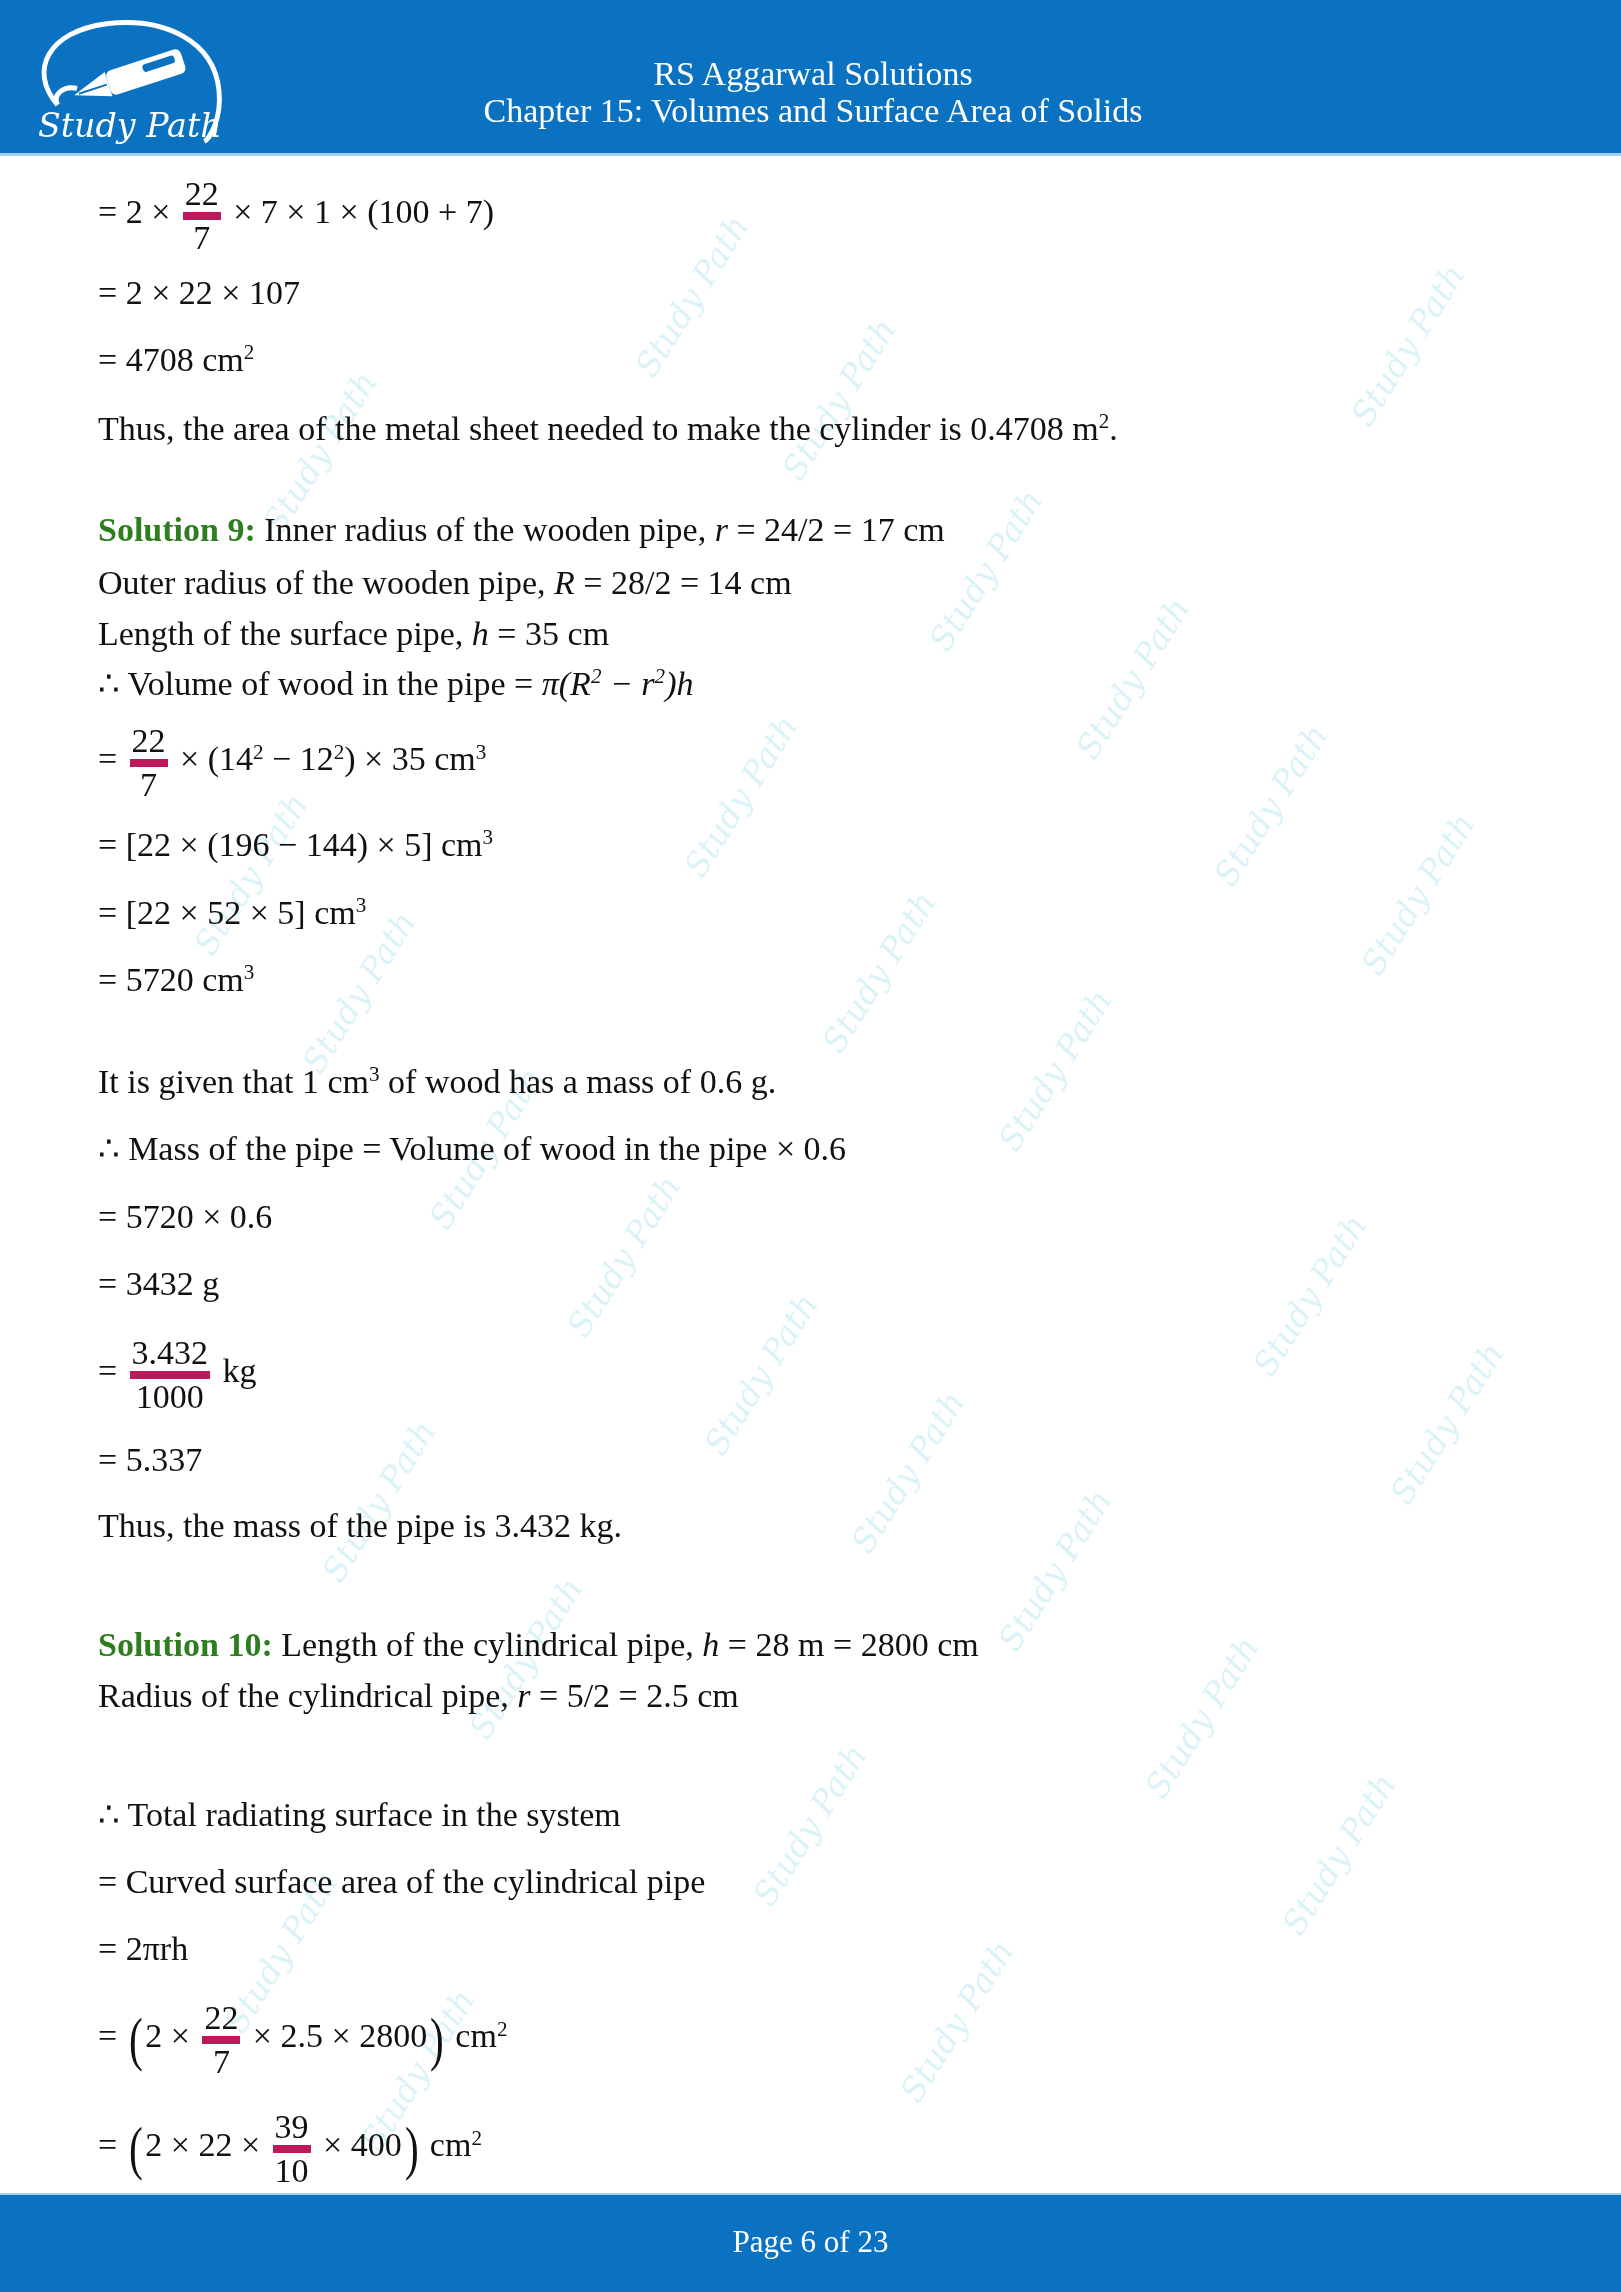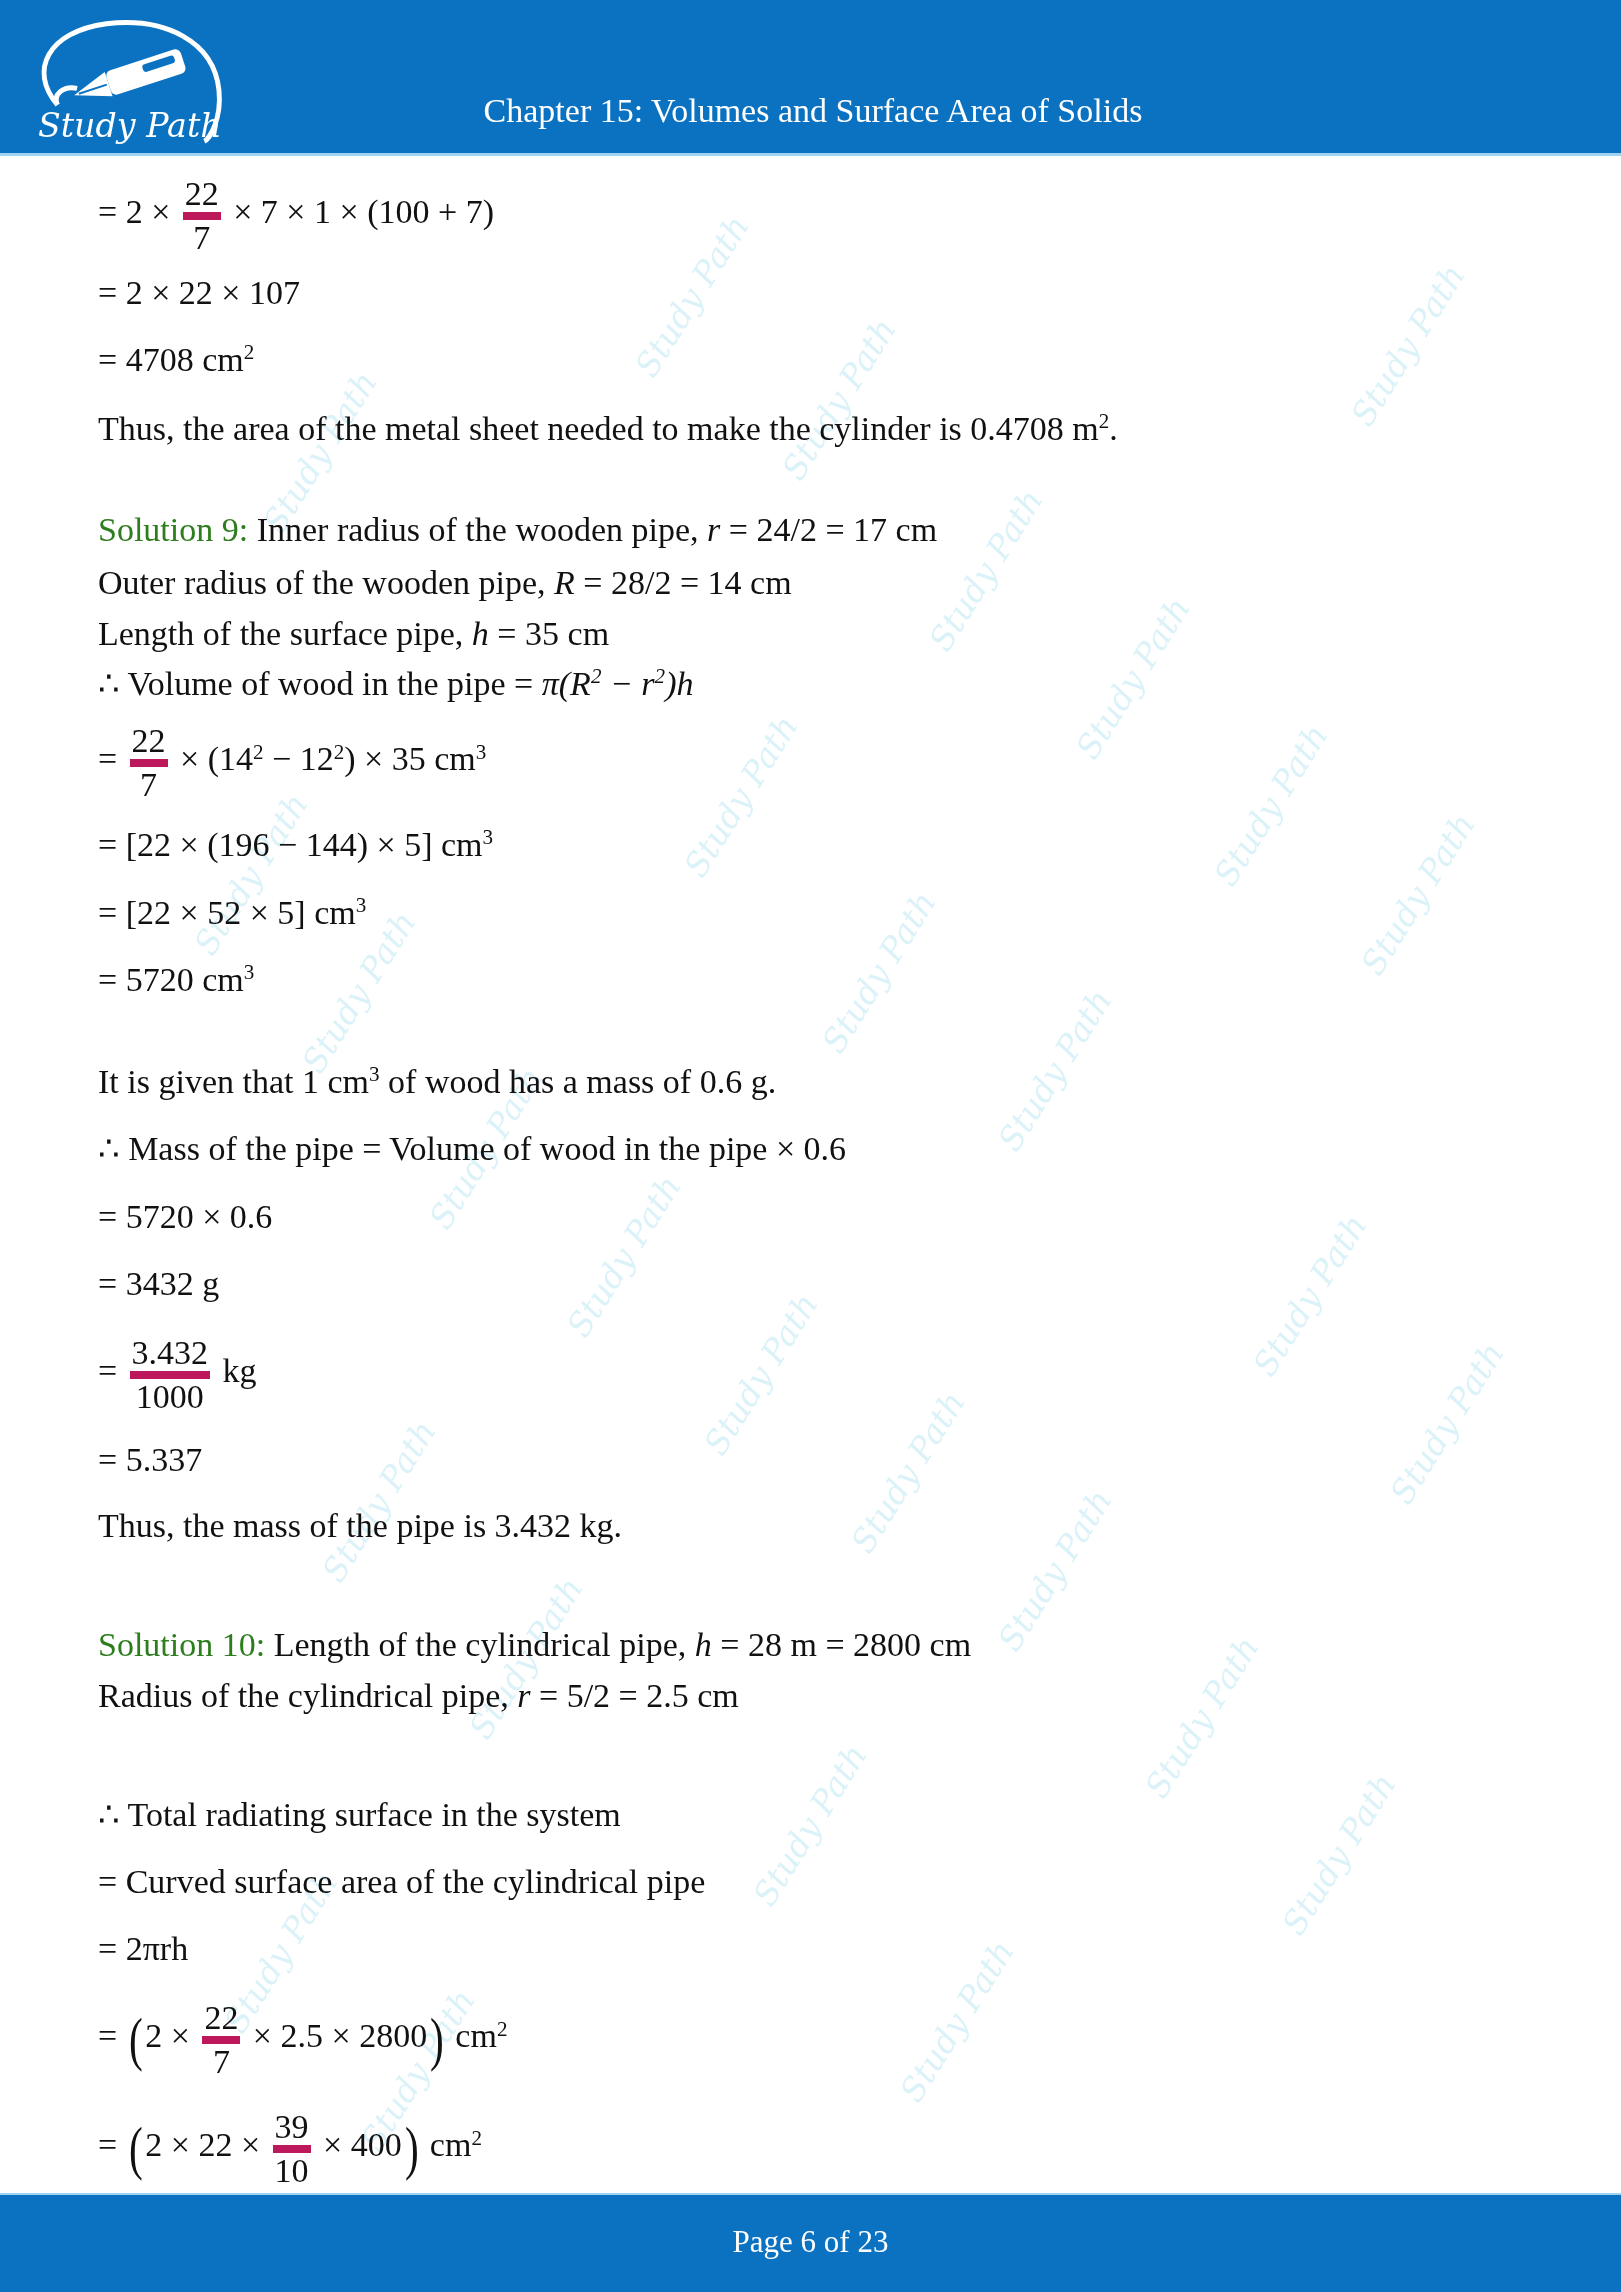--- a/index.html
+++ b/index.html
@@ -8,21 +8,21 @@
   .header { position:absolute; left:0; top:0; width:1621px; height:153px; background:#0b72c1;
             border-bottom:3.9px solid #9fd3f0; }
   .logo { position:absolute; left:17.6px; top:11.8px; width:216px; height:137px; }
   .hdr-text { position:absolute; left:323px; width:980px; text-align:center; color:#ffffff;
               font-family:"Liberation Serif", serif; font-size:34px; }
   .hdr1 { top:7.8px; } .hdr2 { top:55px; } .hdr3 { top:92px; }
   .footer { position:absolute; left:0; top:2193px; width:1621px; height:100px; background:#0b72c1;
             border-top:2.9px solid #9fd3f0; }
   .footer-text { position:absolute; left:0; width:1621px; top:29px; text-align:center; color:#fff; font-size:31px; }
   .line { position:absolute; left:98px; font-size:34px; white-space:nowrap; line-height:1; }
-  .sol { color:#2e7d1e; }
+  .sol { color:#2e7d1e;font-weight:bold; }
   .it { font-style:italic; }
   sup { font-size:0.62em; vertical-align:0.55em; line-height:0; }
   .frac { display:inline-block; vertical-align:middle; text-align:center; margin:0 3.9px; }
   .frac span { display:block; line-height:1.05; padding:0 2px; }
   .frac .num { border-bottom:8px solid #be185d; }
   .paren { font-size:59px; vertical-align:middle; font-weight:200; display:inline-block; transform:scaleX(0.7); }
   .wm { position:absolute; color:#cfeef7; font-family:"DejaVu Serif", serif; font-style:italic; font-size:33px;
         transform:rotate(-58deg); transform-origin:left top; opacity:0.75; white-space:nowrap; }
 </style>
 </head>
@@ -33,20 +33,21 @@
     <path d="M40 95 C10 60 30 20 90 12 C150 5 200 30 205 80 C208 110 195 130 190 132" fill="none" stroke="#fff" stroke-width="5"></path>
     <path d="M40 95 C35 85 45 75 60 78" fill="none" stroke="#fff" stroke-width="5"></path>
     <g transform="rotate(-18 110 70)">
       <rect x="92" y="55" width="80" height="26" rx="6" fill="#fff"></rect>
       <polygon points="92,55 92,81 55,68" fill="#fff"></polygon>
       <line x1="60" y1="68" x2="90" y2="68" stroke="#0b72c1" stroke-width="2"></line>
       <rect x="130" y="60" width="34" height="8" rx="3" fill="#0b72c1"></rect>
     </g>
     <text x="20" y="128" fill="#fff" font-family="DejaVu Serif, serif" font-style="italic" font-size="34">Study Path</text>
   </svg>
+  <div class="hdr-text hdr2">RS Aggarwal Solutions</div>
   <div class="hdr-text hdr3">Chapter 15: Volumes and Surface Area of Solids</div>
 </div>
 
 <div>
   <div class="wm" style="left:627px;top:363px">Study Path</div>
   <div class="wm" style="left:774px;top:466px">Study Path</div>
   <div class="wm" style="left:1343px;top:412px">Study Path</div>
   <div class="wm" style="left:255px;top:519px">Study Path</div>
   <div class="wm" style="left:921px;top:637px">Study Path</div>
   <div class="wm" style="left:1068px;top:745px">Study Path</div>

